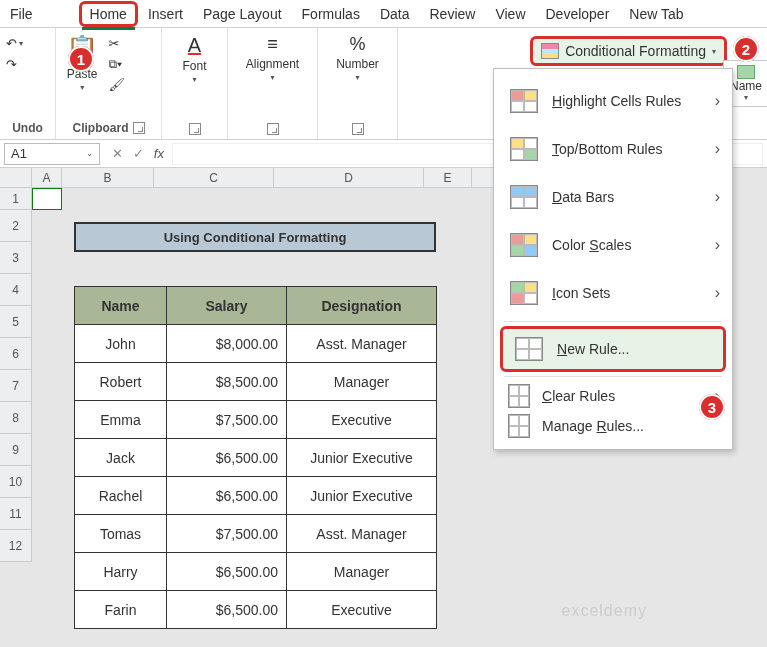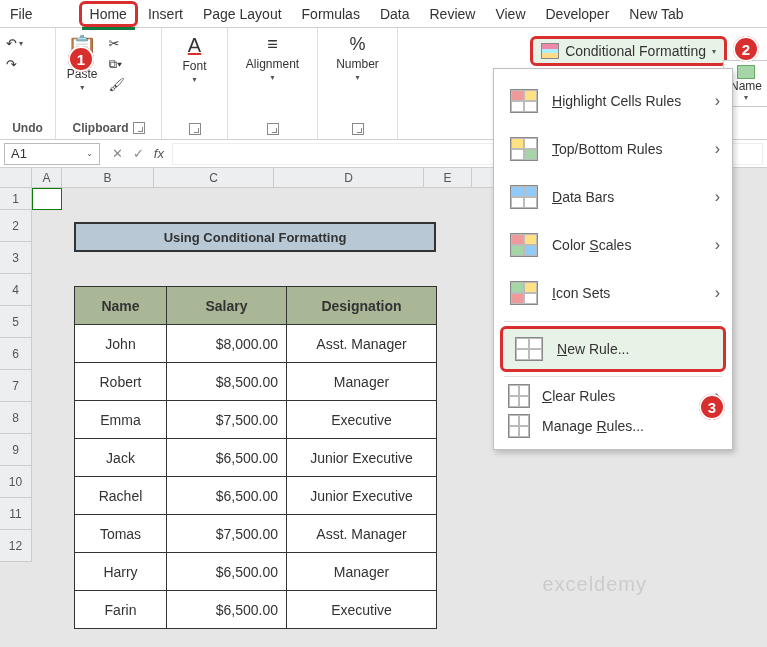--- a/index.html
+++ b/index.html
@@ -74,21 +74,21 @@
 .dd-item.thin .dd-ic { width: 22px; height: 18px; }
 
 
 .ic-grid { width: 28px; height: 24px; background: #fff; border: 1px solid #888; display: grid; grid-template-columns: 1fr 1fr; grid-template-rows: 1fr 1fr; }
 .ic-grid div { border: 0.5px solid #bbb; }
 .ic-grid .r { background: #ef9a9a; } .ic-grid .y { background: #ffe082; } .ic-grid .g { background: #a5d6a7; } .ic-grid .b { background: #90caf9; }
 
 
 .callout { position: absolute; width: 26px; height: 26px; border-radius: 50%; background: #d92e2e; color: #fff; font-weight: bold; display: flex; align-items: center; justify-content: center; font-size: 15px; box-shadow: 0 0 0 2px #fff inset; }
 
-.watermark { position: absolute; right: 120px; bottom: 52px; font-size: 20px; color: #ccc; letter-spacing: 1px; pointer-events: none; }
+.watermark { position: absolute; right: 120px; bottom: 28px; font-size: 16px; color: #ccc; letter-spacing: 1px; pointer-events: none; }
 </style>
 </head>
 <body>
 
 <div class="menubar" id="menubar">
     <div class="menubar-item">File</div>
     <div class="menubar-item active">Home</div>
     <div class="menubar-item">Insert</div>
     <div class="menubar-item">Page Layout</div>
     <div class="menubar-item">Formulas</div>

